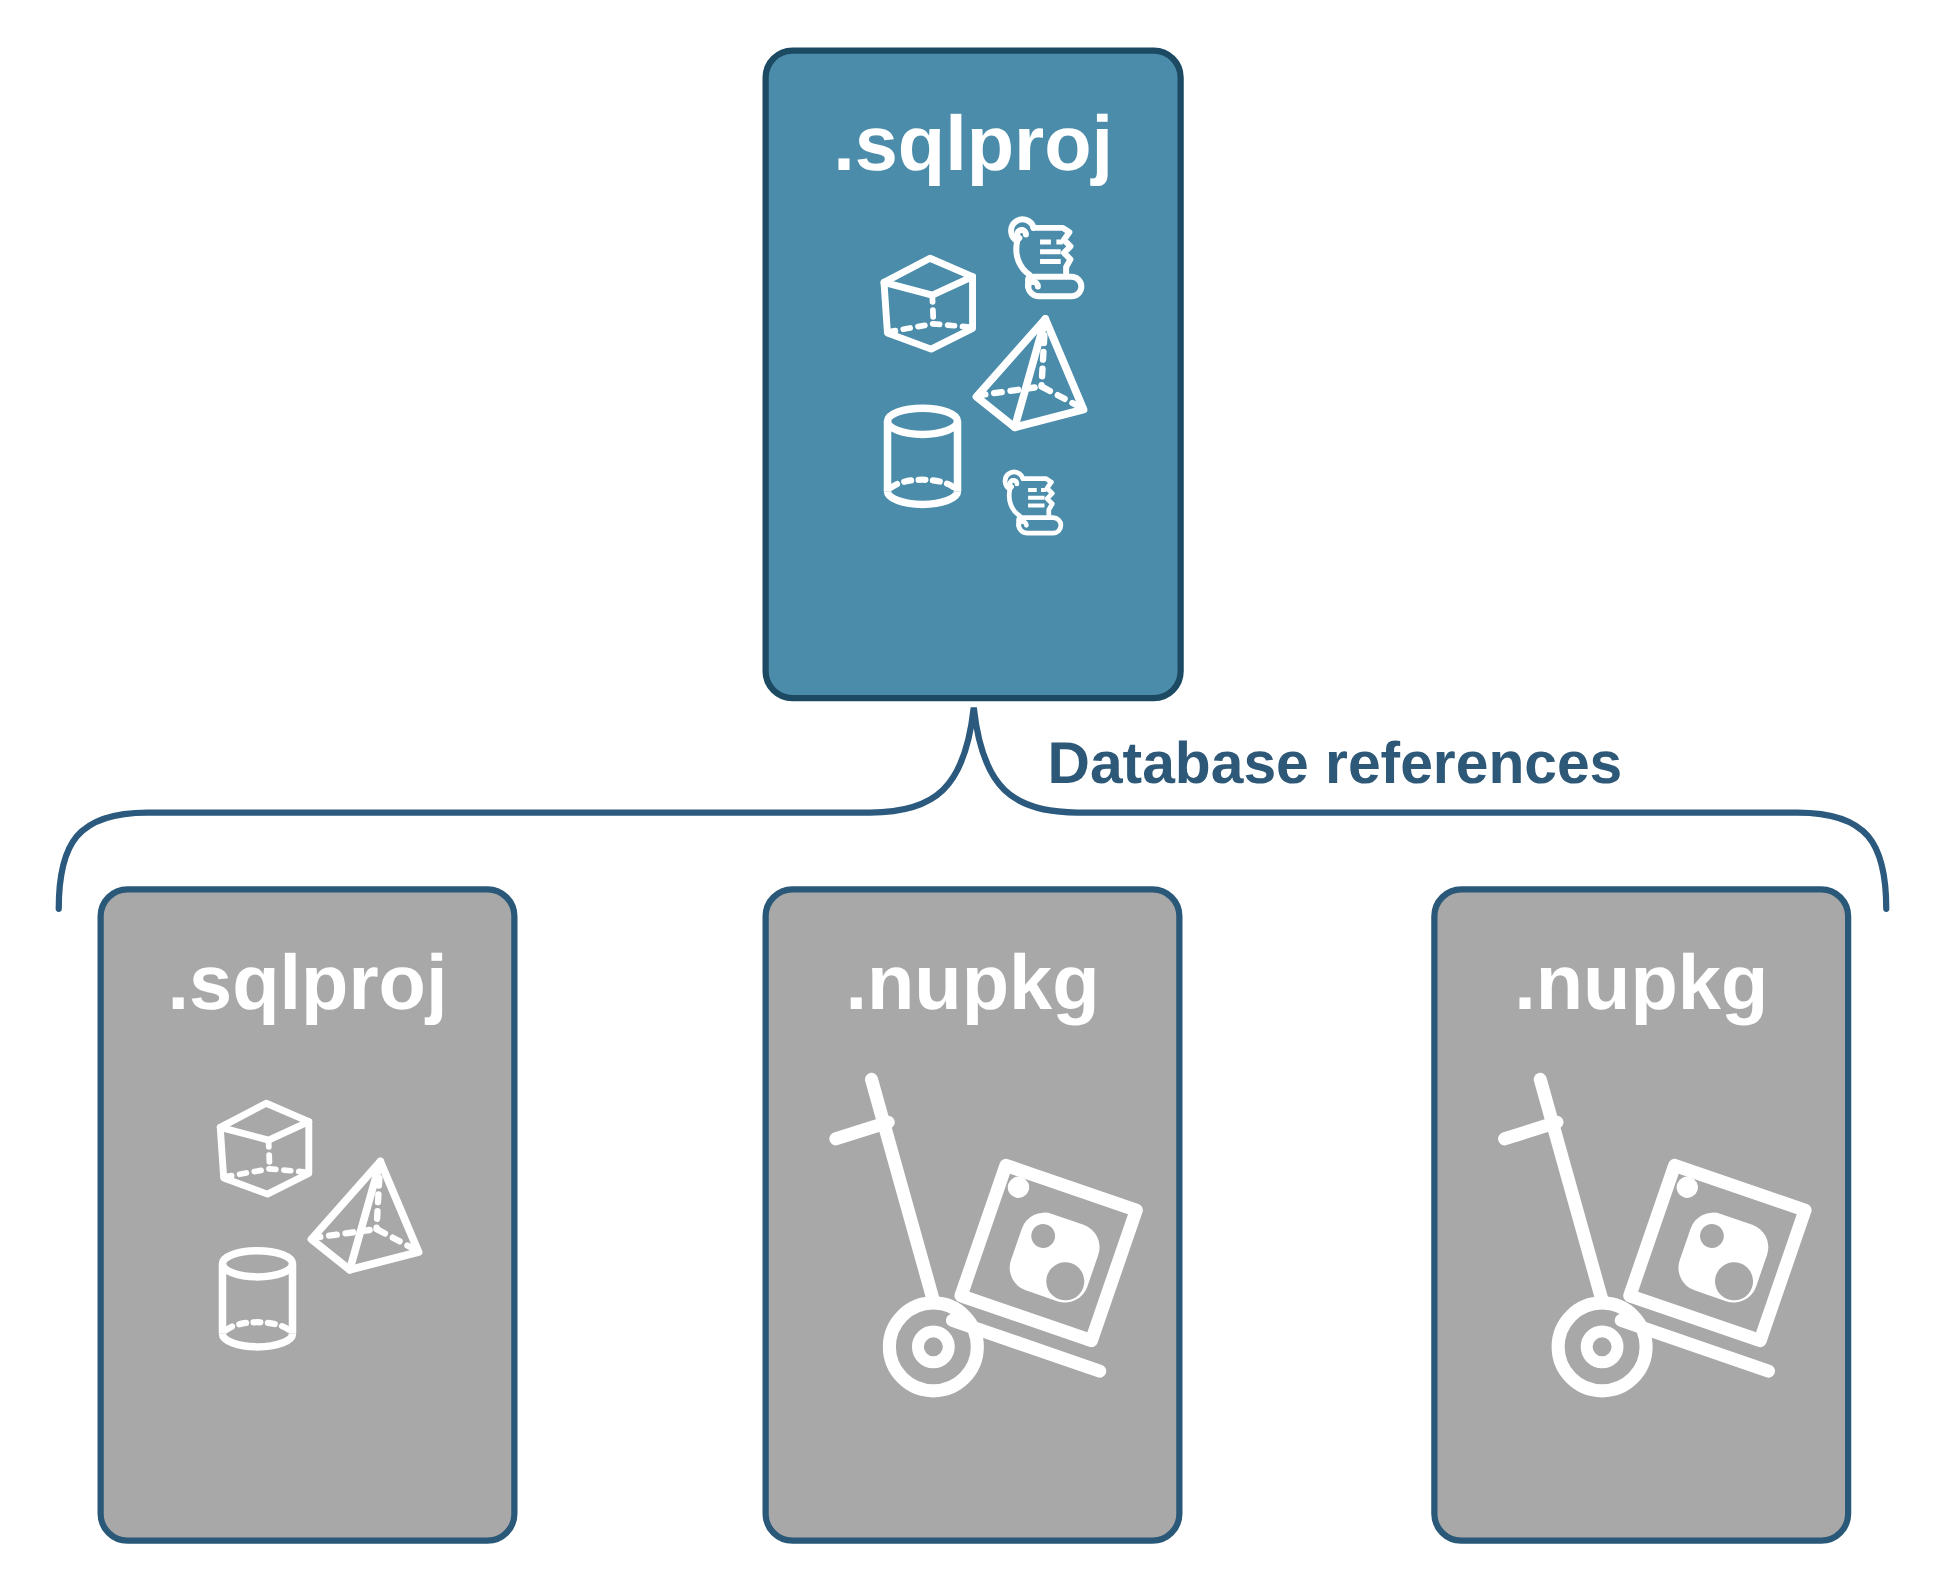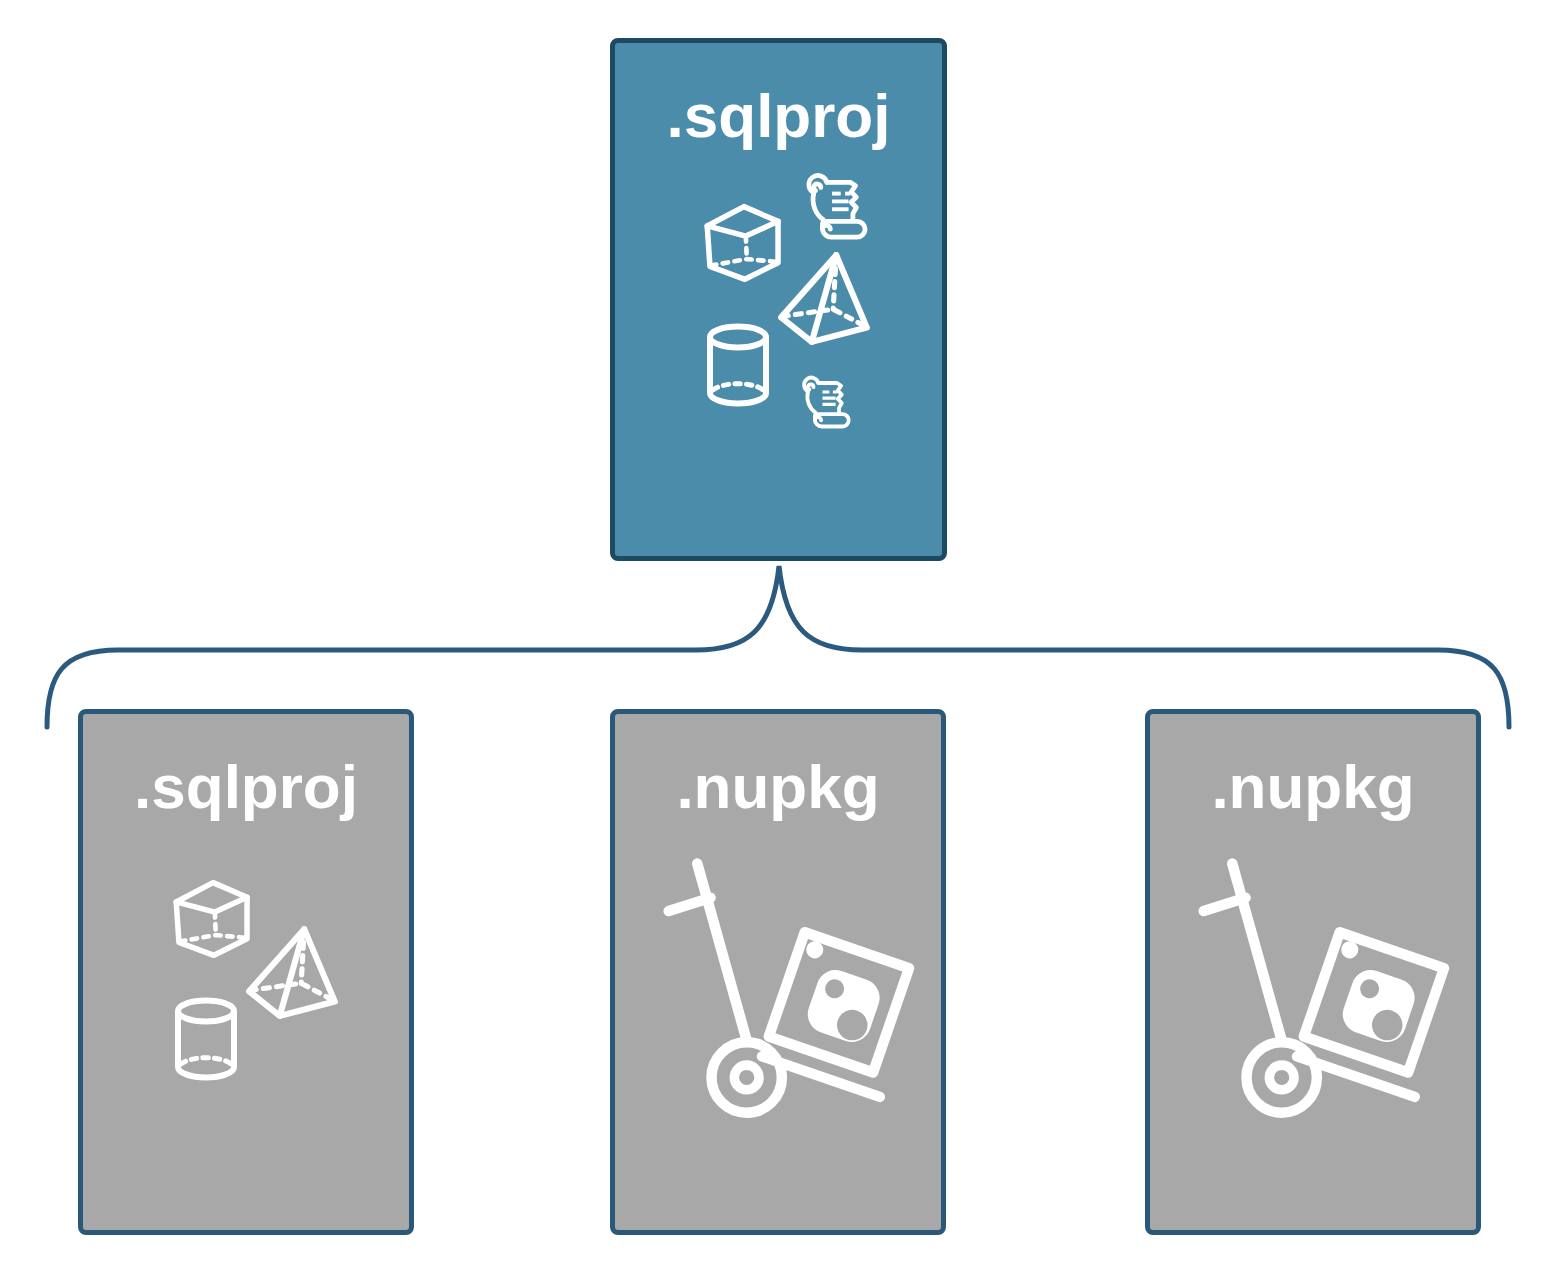--- a/index.html
+++ b/index.html
@@ -7,21 +7,21 @@
     position: relative;
     width: 1566px;
     height: 1274px;
     background: #ffffff;
     overflow: hidden;
     font-family: "Liberation Sans", sans-serif;
   }
   .box {
     position: absolute;
     box-sizing: border-box;
-    border-radius: 8px;
+    border-radius: 24px;
   }
   .box.root {
     left: 610px; top: 38px;
     width: 337px; height: 523px;
     background: #4a8caa;
     border: 5px solid #1d4a63;
   }
   .box.child {
     width: 336px; height: 526px;
     top: 709px;
@@ -160,20 +160,21 @@
       </svg>
     <svg class="icon r-scroll2" viewBox="0 0 92 84">
         <use href="#sym-scroll"></use>
       </svg>
   </div>
 
   <svg id="brace-layer" viewBox="0 0 1566 1274">
     <path d="M47 727 C47 675 62 650 118 650 H696 C748 650 772 630 779 566 C786 630 810 650 862 650 H1438 C1494 650 1509 675 1509 727" fill="none" stroke="#2b5a7e" stroke-width="5" stroke-linecap="round"></path>
   </svg>
 
+  <div id="connector-label">Database references</div>
 
   <div class="box child" id="child-0">
     <span class="box-title">.sqlproj</span>
     <svg class="icon c-cube" viewBox="0 0 100 92">
         <use href="#sym-cube"></use>
       </svg>
     <svg class="icon c-pyramid" viewBox="0 0 100 94">
         <use href="#sym-pyramid"></use>
       </svg>
     <svg class="icon c-cylinder" viewBox="0 0 68 86">

